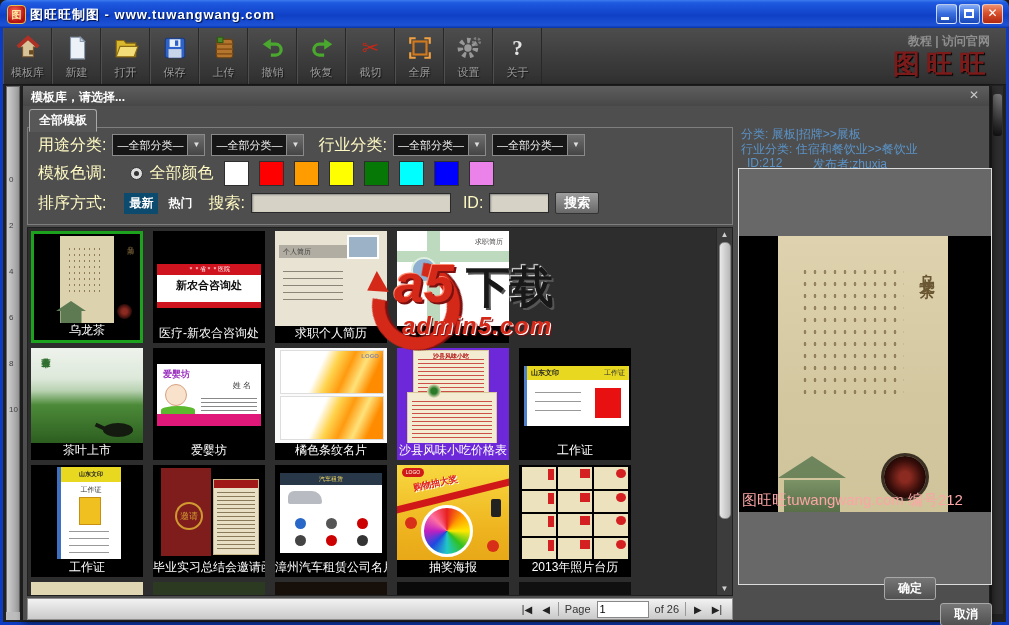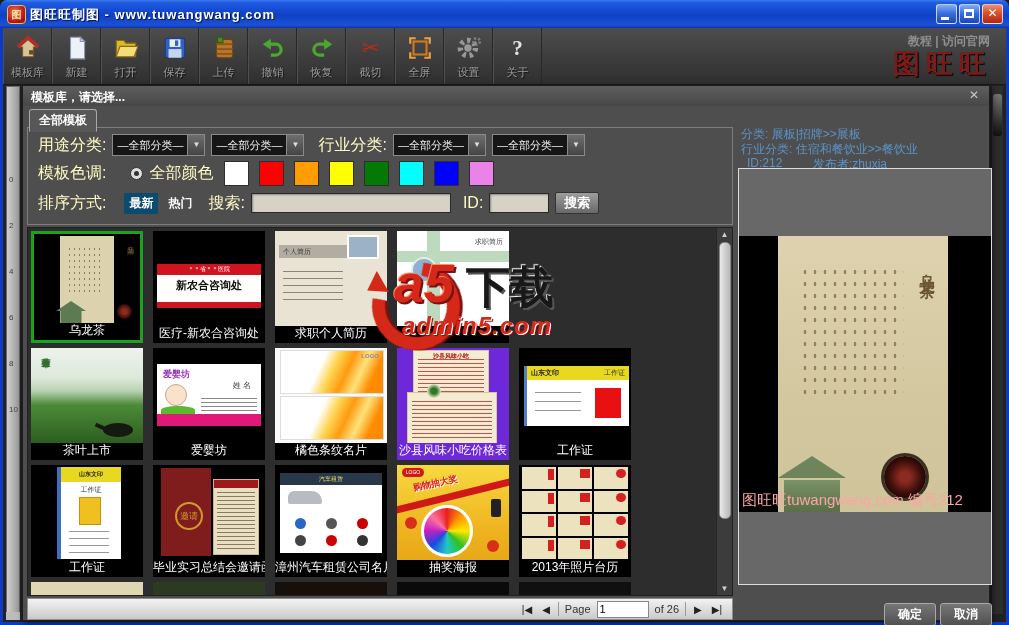--- a/index.html
+++ b/index.html
@@ -656,21 +656,21 @@
           <div class="pv-pavilion">
               <div class="pv-roof"></div>
               <div class="pv-base"></div>
             </div>
           <div class="pv-seal"></div>
         </div>
         <div class="pv-mark">图旺旺tuwangwang.com 编号212</div>
       </div>
     </div>
 
-    <div class="dlg-btn" style="left:861px;top:517px">确定</div>
+    <div class="dlg-btn" style="left:861px;top:491px">确定</div>
     <div class="dlg-btn" style="left:917px;top:517px">取消</div>
   </div>
 
   <div class="wm">
     <div class="ring"></div>
     <div class="tip"></div>
     <span class="a5">a5</span>
     <span class="dl">下载</span>
     <span class="site">admin5.com</span>
   </div>

